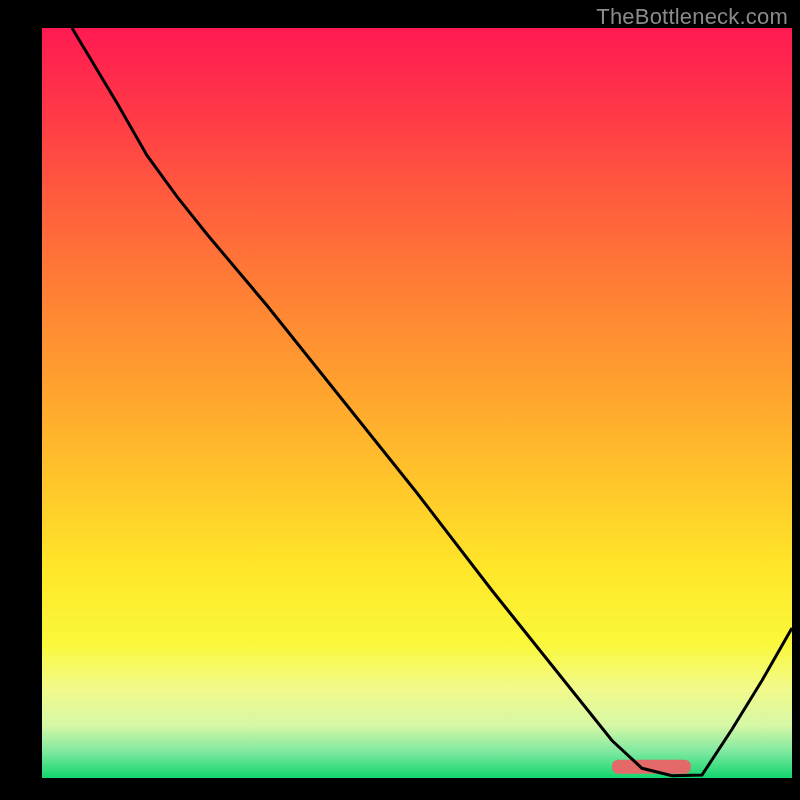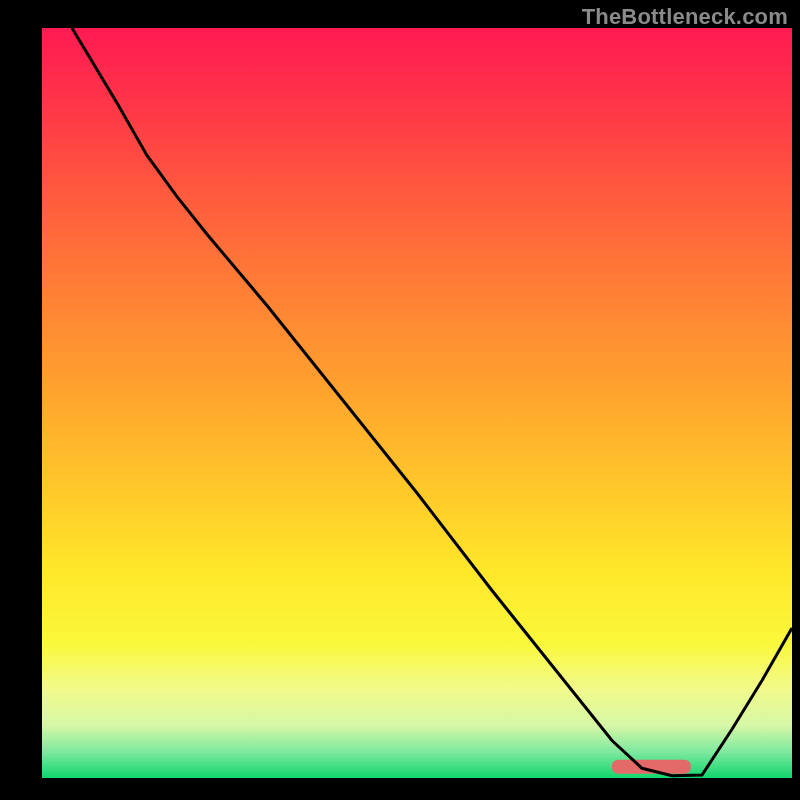--- a/index.html
+++ b/index.html
@@ -8,21 +8,20 @@
     width: 800px;
     height: 800px;
     background: #fff;
     font-family: Arial, sans-serif;
     overflow: hidden;
   }
   .wrap {
     position: relative;
     width: 800px;
     height: 800px;
-    font-weight: bold;
   }
   svg {
     display: block;
   }
   .watermark {
     position: absolute;
     top: 4px;
     right: 12px;
     color: #8a8a8a;
     font-size: 22px;

